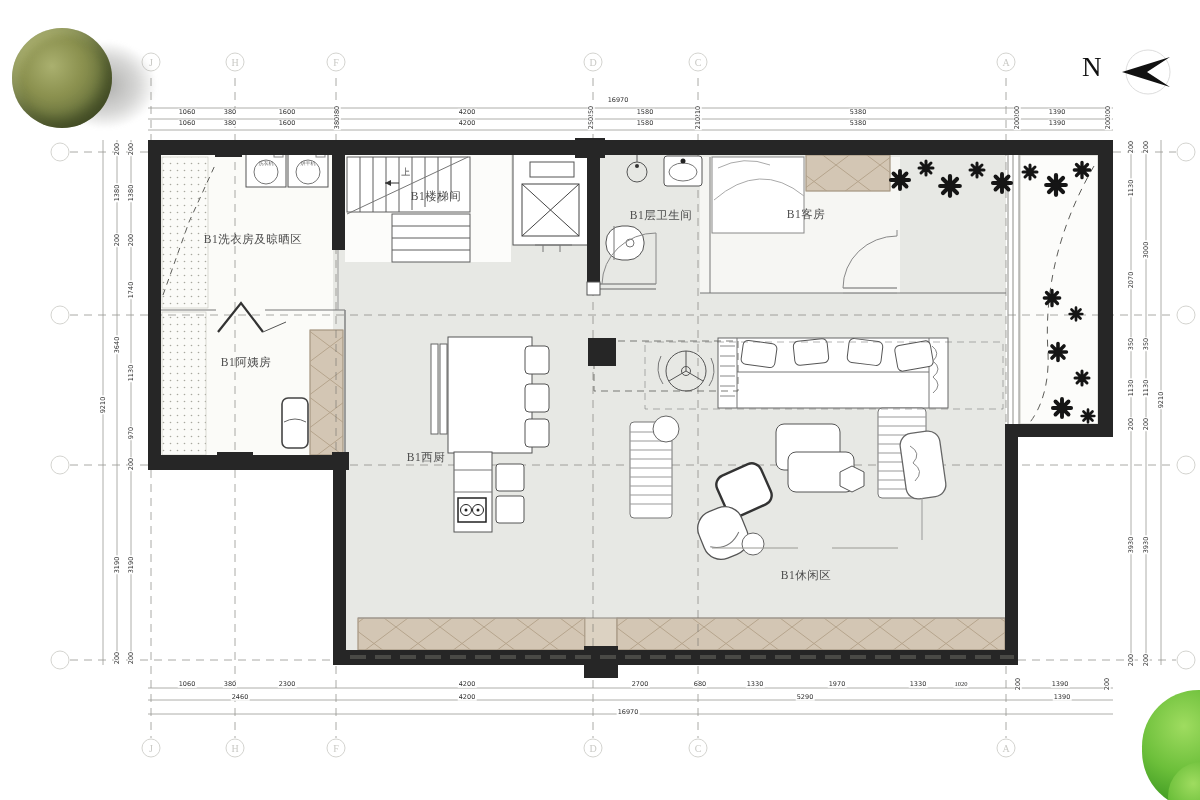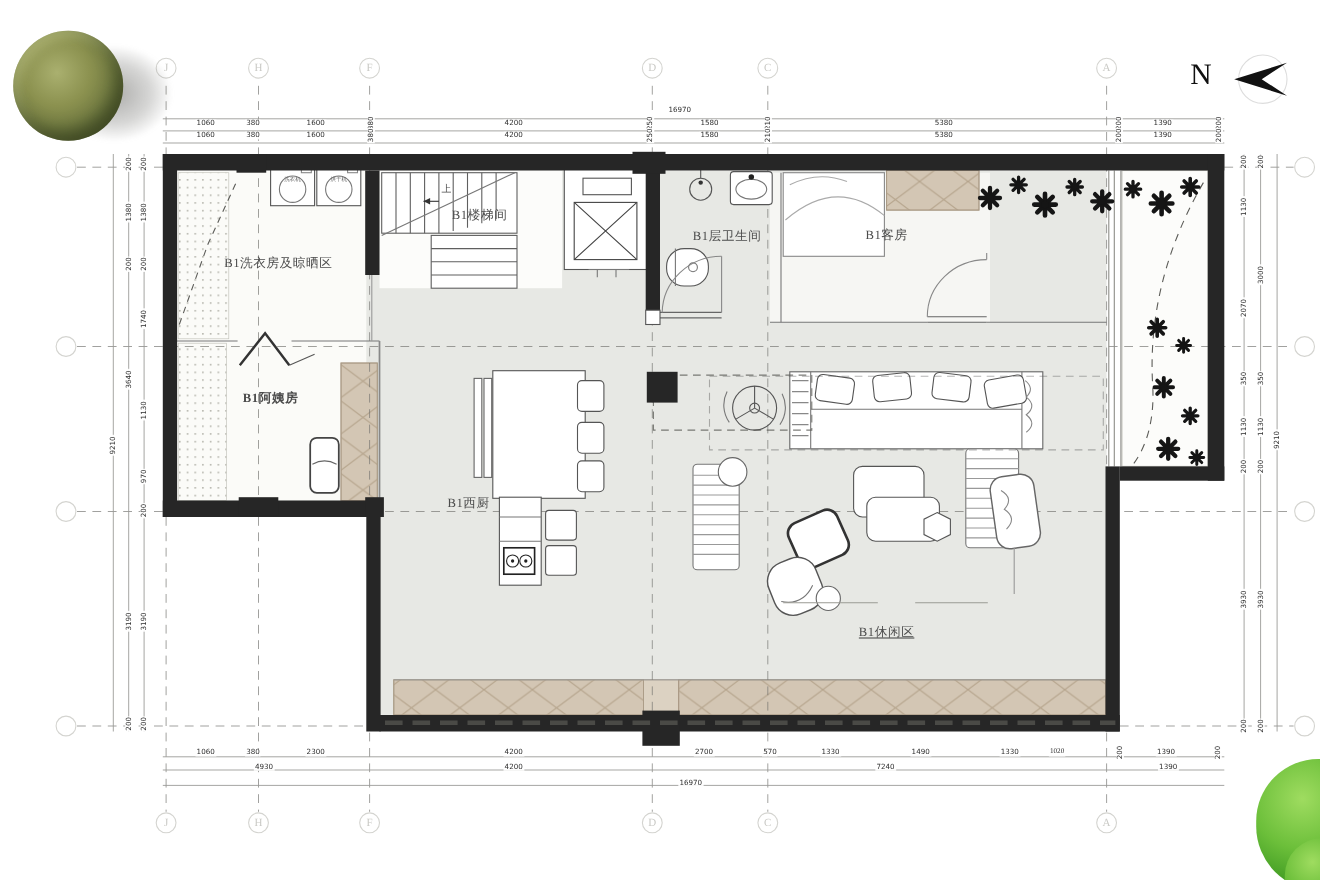--- a/index.html
+++ b/index.html
@@ -282,23 +282,23 @@
     <circle cx="1148" cy="72" r="22" fill="none" stroke="#ddd" stroke-width="1"></circle>
     <polygon points="1122,72 1170,57 1147,72 1170,87" fill="#111"></polygon>
   </g>
 </svg>
 
   <div class="room-label" style="left:253px;top:239px;">B1洗衣房及晾晒区</div>
   <div class="room-label" style="left:436px;top:196px;">B1楼梯间</div>
   <div class="room-label small" style="left:406px;top:172px;">上</div>
   <div class="room-label" style="left:661px;top:215px;">B1层卫生间</div>
   <div class="room-label" style="left:806px;top:214px;">B1客房</div>
-  <div class="room-label" style="left:246px;top:362px;font-weight:bold;">B1阿姨房</div>
+  <div class="room-label" style="left:246px;top:362px;">B1阿姨房</div>
   <div class="room-label" style="left:426px;top:457px;">B1西厨</div>
-  <div class="room-label" style="left:806px;top:575px;text-decoration:underline;">B1休闲区</div>
+  <div class="room-label" style="left:806px;top:575px;">B1休闲区</div>
   <div class="room-label tiny" style="left:266px;top:163px;">洗衣机</div>
   <div class="room-label tiny" style="left:308px;top:163px;">烘干机</div>
 
   <div id="north">
     <span class="n-label">N</span>
   </div>
 
   <div id="tree-shadow"></div>
   <div id="tree"></div>
   <div id="bush1" class="bush"></div>
@@ -326,31 +326,31 @@
     <div class="dim v" style="left: 698px; top: 123px;">210</div>
     <div class="dim" style="left: 858px; top: 123px;">5380</div>
     <div class="dim v" style="left: 1017px; top: 123px;">200</div>
     <div class="dim" style="left: 1057px; top: 123px;">1390</div>
     <div class="dim v" style="left: 1108px; top: 123px;">200</div>
     <div class="dim" style="left: 187px; top: 684px;">1060</div>
     <div class="dim" style="left: 230px; top: 684px;">380</div>
     <div class="dim" style="left: 287px; top: 684px;">2300</div>
     <div class="dim" style="left: 467px; top: 684px;">4200</div>
     <div class="dim" style="left: 640px; top: 684px;">2700</div>
-    <div class="dim" style="left: 700px; top: 684px;">570</div>
+    <div class="dim" style="left: 700px; top: 684px;">680</div>
     <div class="dim" style="left: 755px; top: 684px;">1330</div>
-    <div class="dim" style="left: 837px; top: 684px;">1490</div>
+    <div class="dim" style="left: 837px; top: 684px;">1970</div>
     <div class="dim" style="left: 918px; top: 684px;">1330</div>
     <div class="dim" style="left: 961px; top: 684px; font-family: Liberation Serif, serif;">1020</div>
     <div class="dim v" style="left: 1018px; top: 684px;">200</div>
     <div class="dim" style="left: 1060px; top: 684px;">1390</div>
     <div class="dim v" style="left: 1107px; top: 684px;">200</div>
-    <div class="dim" style="left: 240px; top: 697px;">4930</div>
+    <div class="dim" style="left: 240px; top: 697px;">2460</div>
     <div class="dim" style="left: 467px; top: 697px;">4200</div>
-    <div class="dim" style="left: 805px; top: 697px;">7240</div>
+    <div class="dim" style="left: 805px; top: 697px;">5290</div>
     <div class="dim" style="left: 1062px; top: 697px;">1390</div>
     <div class="dim" style="left: 628px; top: 712px;">16970</div>
     <div class="dim v" style="left: 131px; top: 149px;">200</div>
     <div class="dim v" style="left: 131px; top: 193px;">1380</div>
     <div class="dim v" style="left: 131px; top: 240px;">200</div>
     <div class="dim v" style="left: 131px; top: 290px;">1740</div>
     <div class="dim v" style="left: 131px; top: 373px;">1130</div>
     <div class="dim v" style="left: 131px; top: 433px;">970</div>
     <div class="dim v" style="left: 131px; top: 464px;">200</div>
     <div class="dim v" style="left: 131px; top: 565px;">3190</div>

